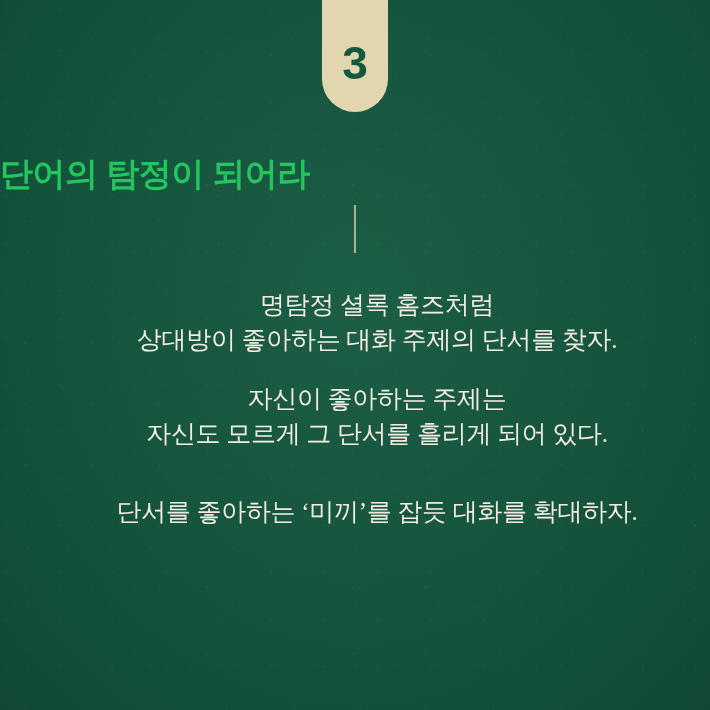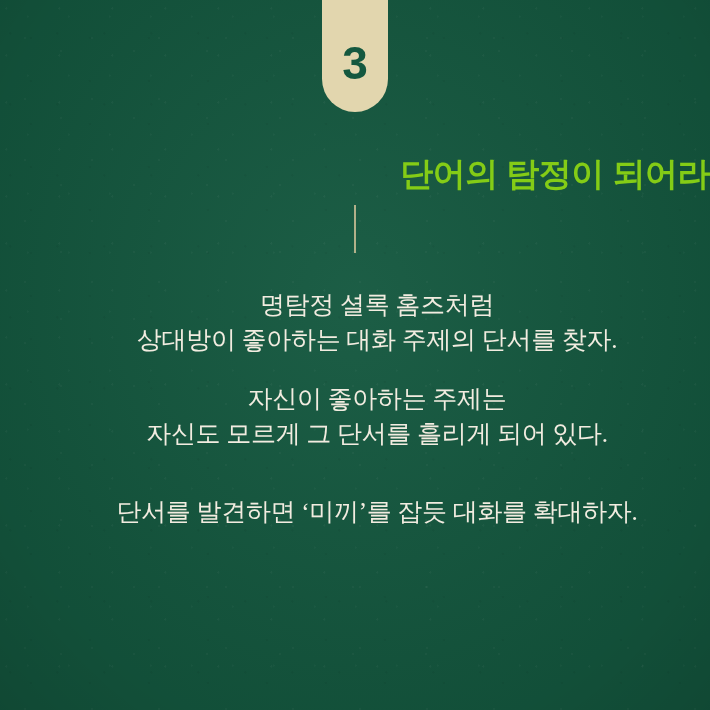--- a/index.html
+++ b/index.html
@@ -66,26 +66,26 @@
     color: #14583f;
     margin-top: 40px;
     letter-spacing: 0;
   }
 
   .headline {
     position: absolute;
     top: 130px;
     left: 0;
     right: 0;
-    text-align: right;
+    text-align: left;
     font-family: "Liberation Sans", "DejaVu Sans", sans-serif;
     font-weight: bold;
     font-size: 33px;
     letter-spacing: -0.5px;
-    color: #84cc16;
+    color: #22c55e;
     z-index: 2;
   }
 
   .divider {
     position: absolute;
     top: 205px;
     left: 50%;
     transform: translateX(-50%);
     width: 2px;
     height: 48px;
@@ -125,16 +125,16 @@
 
   <h1 class="headline">단어의 탐정이 되어라</h1>
 
   <div class="divider"></div>
 
   <div class="body-copy">
     <p class="para gap-1">명탐정 셜록 홈즈처럼
 상대방이 좋아하는 대화 주제의 단서를 찾자.</p>
     <p class="para gap-2">자신이 좋아하는 주제는
 자신도 모르게 그 단서를 흘리게 되어 있다.</p>
-    <p class="para gap-3">단서를 발견하면 ‘미끼’를 잡듯 대화를 확대하자.</p>
+    <p class="para gap-3">단서를 좋아하는 ‘미끼’를 잡듯 대화를 확대하자.</p>
   </div>
 
 </div>
 
 </body></html>

